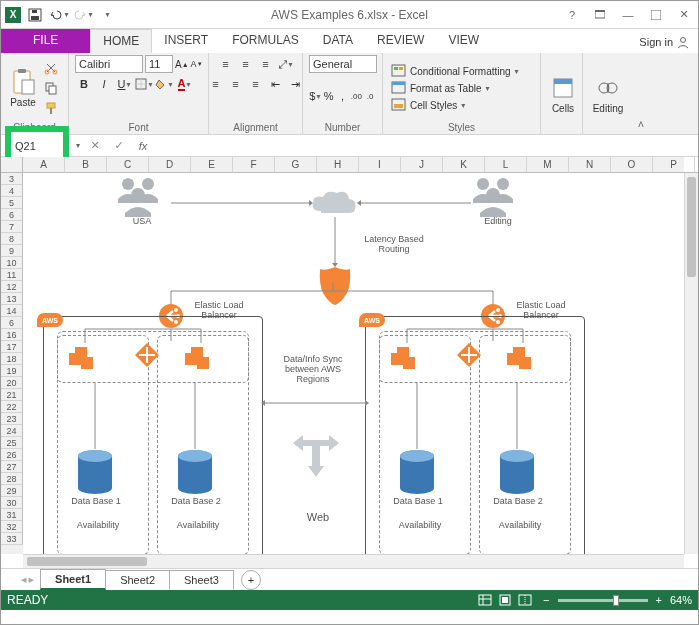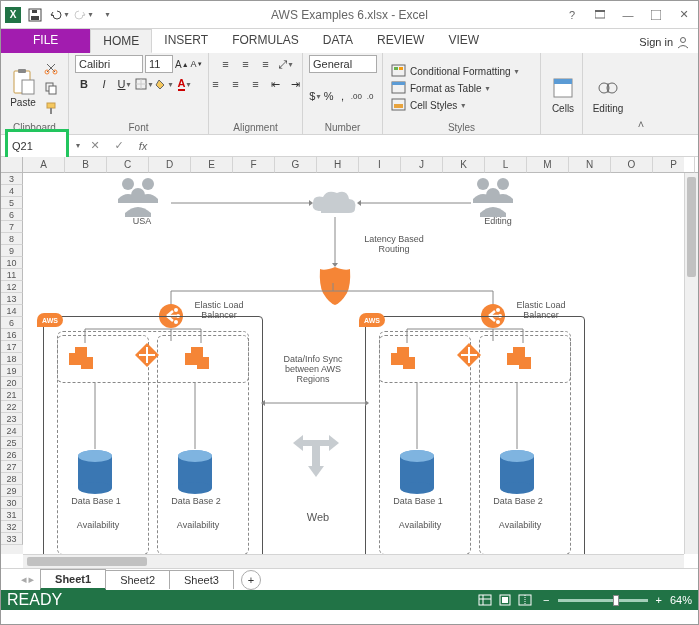--- a/index.html
+++ b/index.html
@@ -23,21 +23,21 @@
 .big-btn{display:flex;flex-direction:column;align-items:center;gap:1px;padding:2px;cursor:pointer}
 .big-icon{width:28px;height:28px;display:flex;align-items:center;justify-content:center}
 .sm-btn{width:18px;height:18px;display:flex;align-items:center;justify-content:center;cursor:pointer}
 .font-row{display:flex;gap:2px;align-items:center}
 .font-name{width:68px;height:18px;border:1px solid #ababab;background:#fff;padding:0 3px;font-size:11px}
 .font-size{width:28px;height:18px;border:1px solid #ababab;background:#fff;padding:0 3px;font-size:11px}
 .num-fmt{width:68px;height:18px;border:1px solid #ababab;background:#fff;padding:0 3px;font-size:11px}
 .styles-body{display:flex;flex-direction:column;gap:1px}
 .style-row{display:flex;align-items:center;gap:3px;cursor:pointer;padding:1px 2px}
 .namebox-bar{height:22px;border-bottom:1px solid #d4d4d4;display:flex;align-items:center;gap:6px;padding:0 4px;background:#fff}
-.namebox{width:64px;height:18px;border:3px solid #22c55e;padding:14px 4px;font-size:11px}
+.namebox{width:64px;height:18px;border:6px solid #22c55e;padding:14px 4px;font-size:11px}
 .fx-btn{width:18px;height:18px;display:flex;align-items:center;justify-content:center;color:#888}
 .fx-label{font-style:italic;color:#666}
 .formula-bar{flex:1;height:18px}
 .grid-area{position:relative;height:411px;overflow:hidden;background:#fff}
 .col-headers{position:absolute;top:0;left:22px;right:14px;height:16px;display:flex;background:#f0f0f0}
 .ch{flex:0 0 42px;border-right:1px solid #d4d4d4;border-bottom:1px solid #bbb;text-align:center;color:#555;font-size:10px;line-height:16px}
 .corner{position:absolute;top:0;left:0;width:22px;height:16px;background:#f0f0f0;border-right:1px solid #bbb;border-bottom:1px solid #bbb}
 .row-headers{position:absolute;top:16px;left:0;width:22px;bottom:14px;background:#f0f0f0}
 .rh{height:12px;border-bottom:1px solid #d4d4d4;border-right:1px solid #bbb;text-align:center;color:#555;font-size:9px;line-height:12px}
 .cells{position:absolute;top:16px;left:22px;right:14px;bottom:14px;overflow:hidden}
@@ -45,21 +45,21 @@
 .scrollbar-v{position:absolute;top:16px;right:0;width:14px;bottom:14px;background:#f0f0f0;border-left:1px solid #d4d4d4}
 .scrollbar-h{position:absolute;bottom:0;left:22px;right:14px;height:14px;background:#f0f0f0;border-top:1px solid #d4d4d4}
 .thumb-v{position:absolute;left:2px;right:2px;top:4px;height:100px;background:#c1c1c1;border-radius:2px}
 .thumb-h{position:absolute;top:2px;bottom:2px;left:4px;width:120px;background:#c1c1c1;border-radius:2px}
 .sheet-tabs{height:22px;display:flex;align-items:center;background:#fff;border-top:1px solid #d4d4d4;padding-left:20px;gap:0}
 .nav-arrows{display:flex;gap:2px;padding-right:6px}
 .stab{padding:3px 14px;border:1px solid #ababab;border-bottom:none;font-size:11px;background:#fff;cursor:pointer;margin-right:-1px}
 .stab.active{border-bottom:2px solid #217346;font-weight:600;background:#fff}
 .new-sheet{width:20px;height:20px;border:1px solid #ababab;border-radius:10px;display:flex;align-items:center;justify-content:center;margin-left:8px;cursor:pointer}
 .statusbar{height:20px;background:#217346;display:flex;align-items:center;color:#fff;padding:0 6px}
-.status-left{font-size:16px;color:#fff}
+.status-left{font-size:12px;color:#fff}
 .status-right{margin-left:auto;display:flex;align-items:center;gap:8px;color:#fff}
 .view-btns{display:flex;gap:0}
 .vbtn{width:20px;height:16px;display:flex;align-items:center;justify-content:center;cursor:pointer}
 .zoom-slider{width:90px;height:3px;background:#a3cfb9;position:relative}
 .zoom-thumb{position:absolute;top:-4px;left:55px;width:6px;height:11px;background:#fff;border:1px solid #888}
 .diag-label{position:absolute;font-size:9px;color:#555;text-align:center;line-height:1.1}
 .aws-badge{position:absolute;width:26px;height:14px;background:#f58536;border-radius:7px 7px 7px 0;color:#fff;font-size:7px;font-weight:bold;display:flex;align-items:center;justify-content:center}
 .dashbox{position:absolute;border:1.5px dashed #888;border-radius:6px}
 .solidbox{position:absolute;border:1.5px solid #555}
 svg{display:block}

